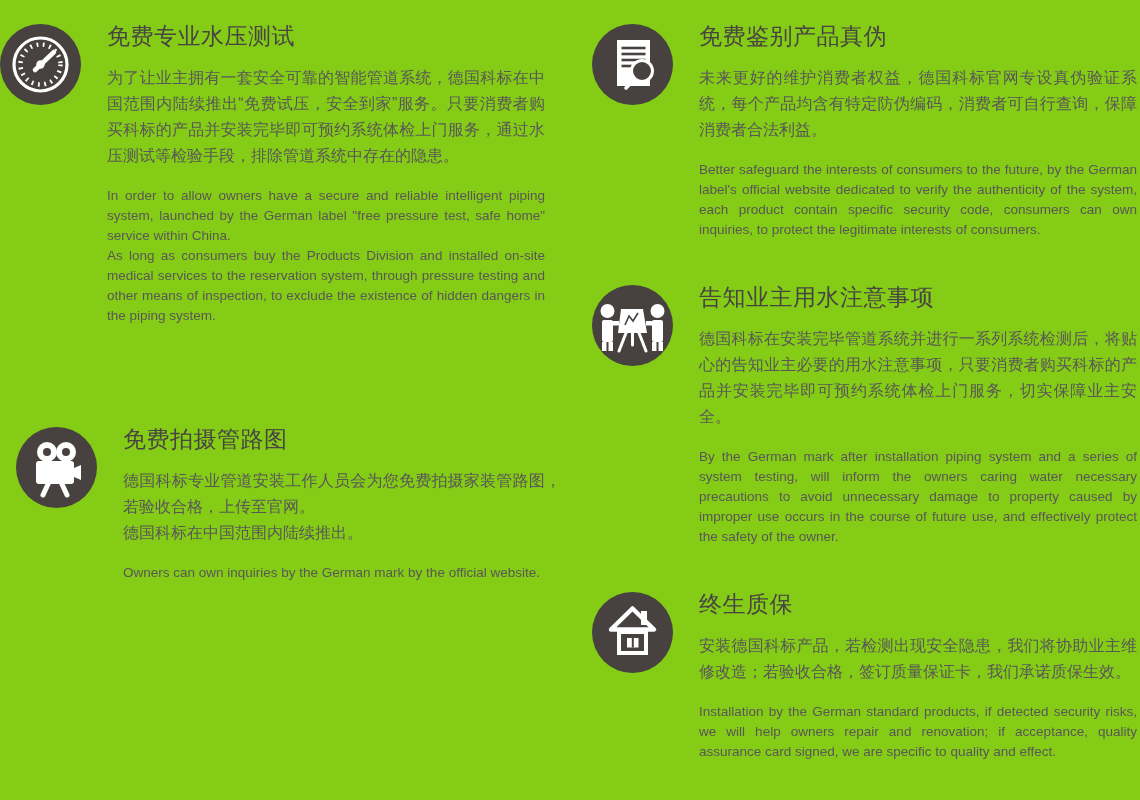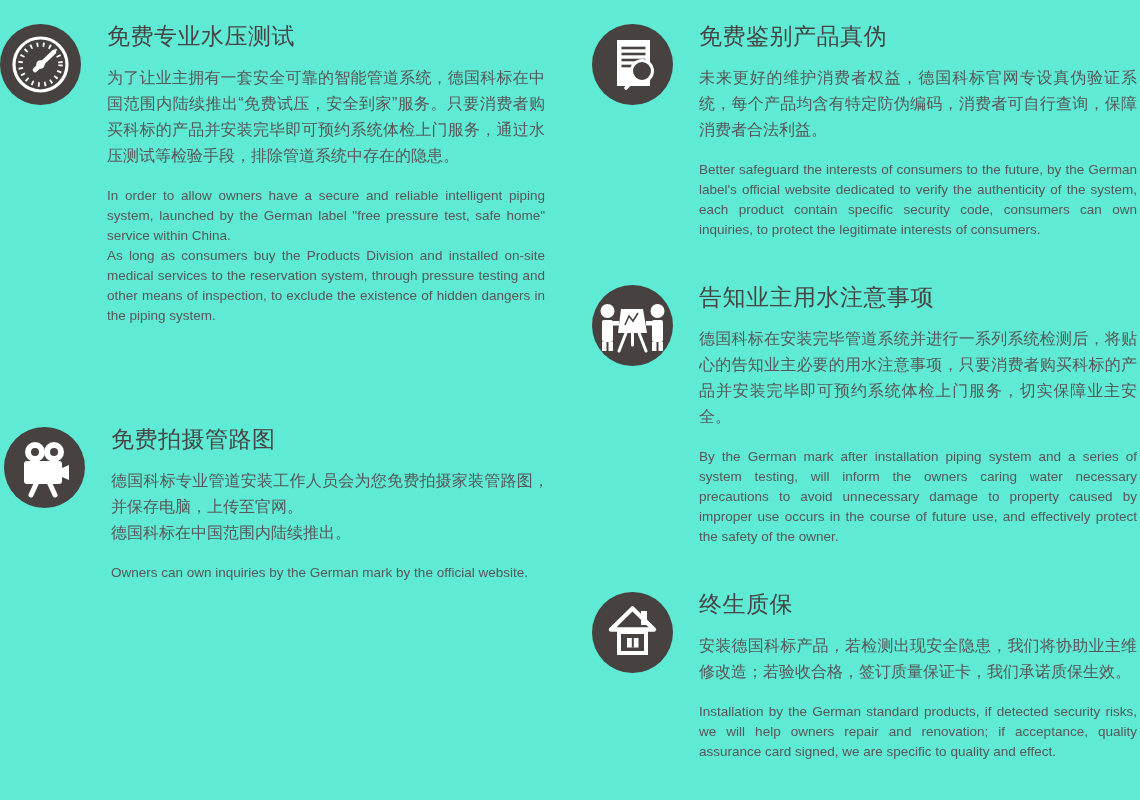--- a/index.html
+++ b/index.html
@@ -1,23 +1,23 @@
 <!DOCTYPE html>
 <html><head>
 <meta charset="utf-8">
 <style>
   html,body { margin:0; padding:0; background:#ffffff; }
   body { font-family:"Liberation Sans","DejaVu Sans",sans-serif; }
   .canvas {
     position:relative; width:1140px; height:800px;
-    background:#5eead4; overflow:hidden;
+    background:#84cc16; overflow:hidden;
   }
   .section { position:absolute; width:545px; }
   .sec-pressure  { left:0;     top:22px;  }
-  .sec-camera    { left:4px;     top:425px; }
+  .sec-camera    { left:16px;     top:425px; }
   .sec-auth      { left:592px; top:22px;  }
   .sec-notice    { left:592px; top:283px; }
   .sec-warranty  { left:592px; top:590px; }
 
   .icon-circle {
     position:absolute; left:0; top:2px;
     width:81px; height:81px; border-radius:50%;
     background:#474240;
   }
   .icon-circle svg { display:block; width:81px; height:81px; }
@@ -75,21 +75,21 @@
         <circle cx="50" cy="25" r="4" fill="#474240"></circle>
         <rect x="20" y="34" width="38" height="23" rx="3" fill="#fff"></rect>
         <polygon points="58,41 65,38 65,53 58,50" fill="#fff"></polygon>
         <line x1="33" y1="55" x2="27" y2="68" stroke="#fff" stroke-width="5" stroke-linecap="round"></line>
         <line x1="45" y1="55" x2="51" y2="68" stroke="#fff" stroke-width="5" stroke-linecap="round"></line>
       </svg>
     </div>
     <div class="content">
       <h2 class="title">免费拍摄管路图</h2>
       <div class="zh">
-        <p>德国科标专业管道安装工作人员会为您免费拍摄家装管路图，并保存电脑，上传至官网。</p>
+        <p>德国科标专业管道安装工作人员会为您免费拍摄家装管路图，若验收合格，上传至官网。</p>
         <p>德国科标在中国范围内陆续推出。</p>
       </div>
       <div class="en">
         <p>Owners can own inquiries by the German mark by the official website.</p>
       </div>
     </div>
   </div>
 
   <div class="section sec-auth">
     <div class="icon-circle">

